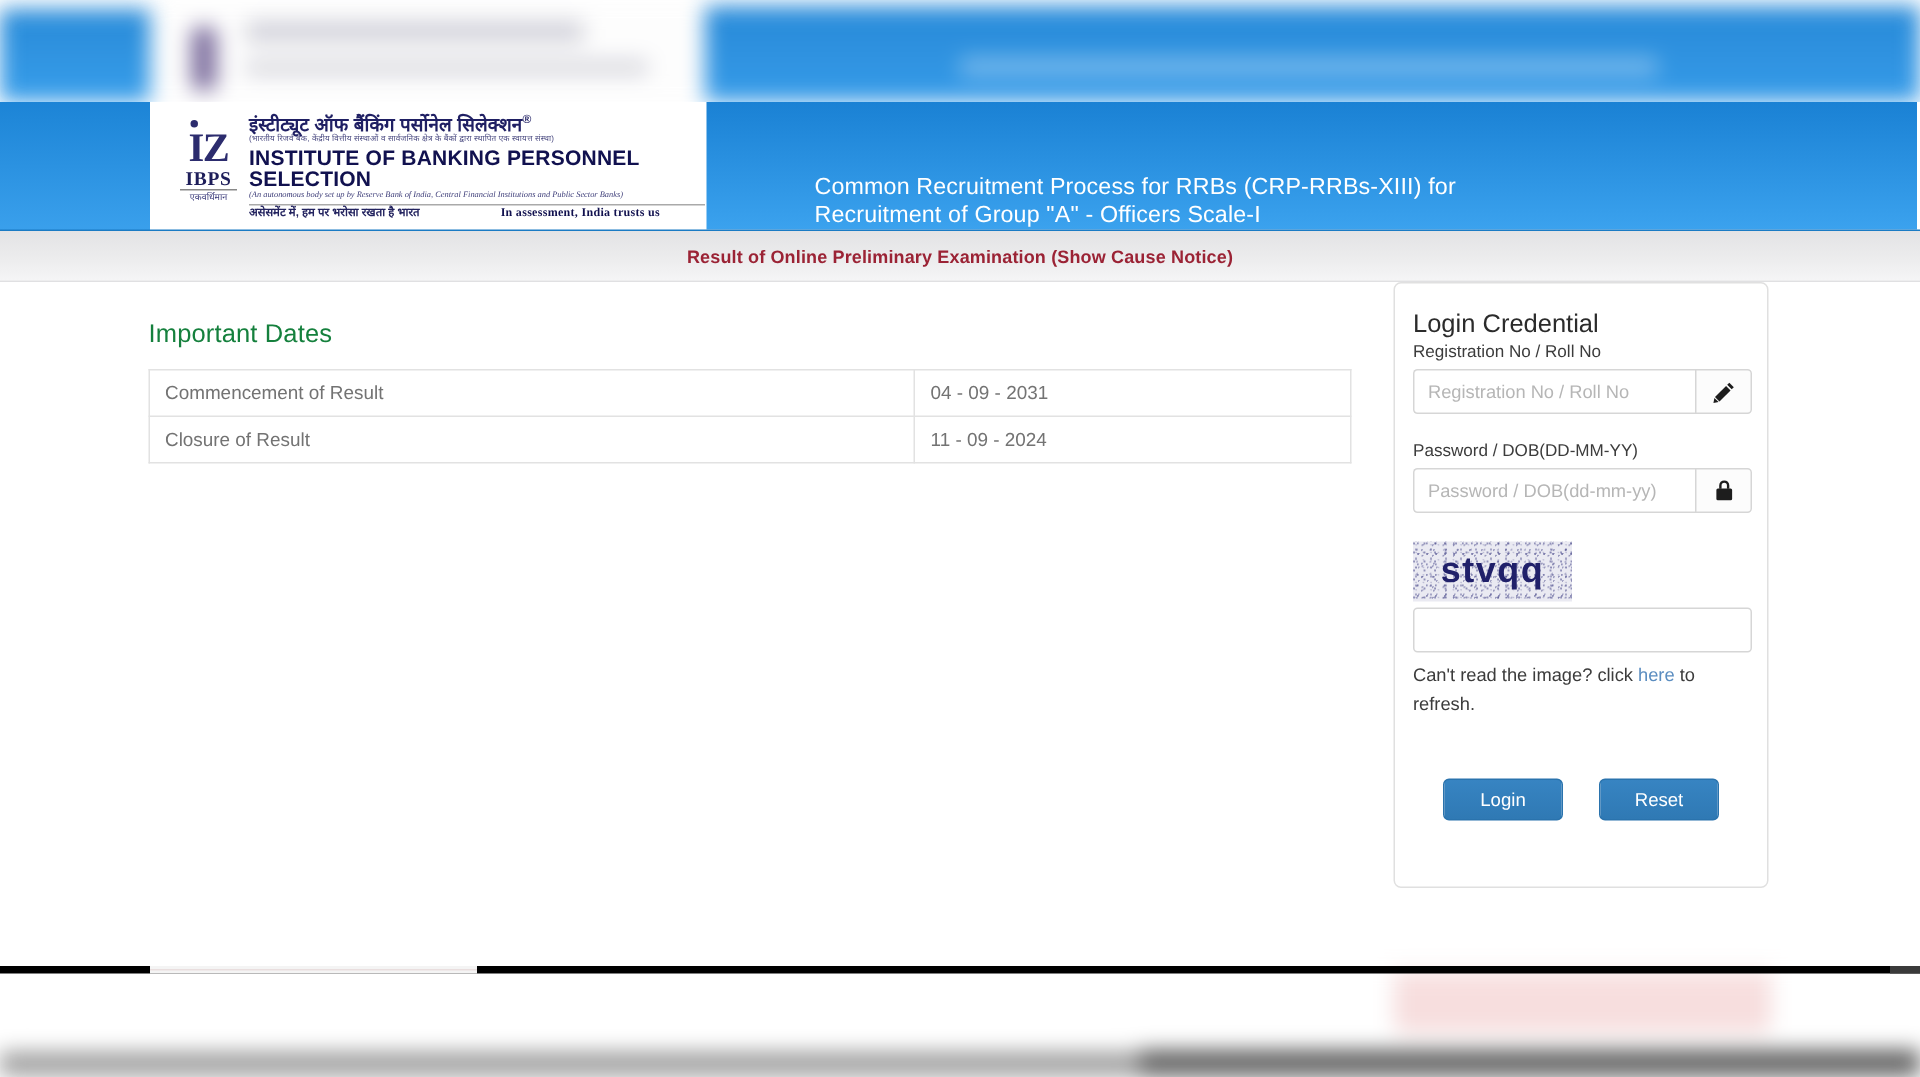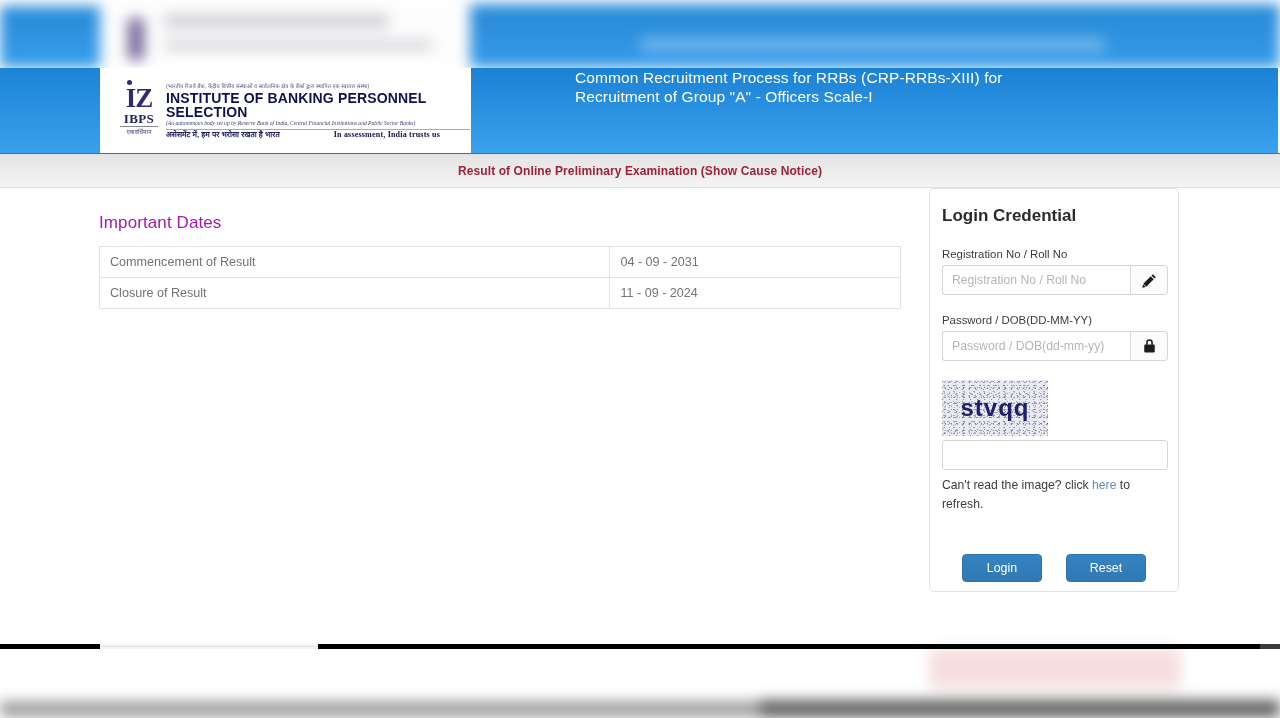--- a/index.html
+++ b/index.html
@@ -144,22 +144,22 @@
     background: #ffffff;
     display: flex;
     align-items: center;
     padding-left: 20px;
   }
   .hdr-blue-right {
     position: absolute; left: 471px; top: 0;
     width: 807px; height: 85px;
     background: linear-gradient(180deg, #1a81d4 0%, #3ba2ee 100%);
     display: flex;
-    align-items: flex-start;
-    padding-left: 104px;
+    align-items: flex-end;
+    padding-left: 72px;
   }
   .hdr-title {
     color: #ffffff;
     font-size: 15.5px;
     line-height: 19px;
     font-weight: 400;
     letter-spacing: .1px;
     max-width: 480px;
   }
   .hdr-underline {
@@ -274,21 +274,21 @@
     background: #ffffff;
   }
 
   .left-col {
     position: absolute;
     left: 99px; top: 25px;
     width: 802px;
   }
   .section-title {
     font-size: 17px;
-    color: #a21caf;
+    color: #15803d;
     font-weight: 400;
     margin-bottom: 13px;
     letter-spacing: .1px;
   }
   table.dates {
     width: 802px;
     border-collapse: collapse;
     border: 1px solid #dedede;
     background: #fff;
   }
@@ -309,22 +309,22 @@
     width: 250px;
     height: 404px;
     border: 1px solid #e0e0e0;
     border-radius: 5px;
     background: #ffffff;
     padding: 17px 12px 0 12px;
   }
   .login-title {
     font-size: 17px;
     color: #2b2b2b;
-    font-weight: 700;
-    margin-bottom: 22px;
+    font-weight: 400;
+    margin-bottom: 3px;
   }
   .field-label {
     font-size: 11.4px;
     color: #3c3c3c;
     margin-bottom: 5px;
   }
   .input-row {
     display: flex;
     width: 226px;
     height: 30px;
@@ -351,21 +351,21 @@
     border-radius: 0 3px 3px 0;
     background: #fcfcfc;
     display: flex;
     align-items: center;
     justify-content: center;
   }
   .input-addon svg { display: block; }
 
   .captcha-img {
     width: 106px;
-    height: 56px;
+    height: 40px;
     margin-bottom: 4px;
     position: relative;
     overflow: hidden;
     background:
       radial-gradient(circle at 12% 22%, rgba(60,60,130,.55) 0 .6px, transparent .7px),
       radial-gradient(circle at 30% 70%, rgba(60,60,130,.45) 0 .6px, transparent .7px),
       radial-gradient(circle at 52% 18%, rgba(60,60,130,.5) 0 .6px, transparent .7px),
       radial-gradient(circle at 74% 62%, rgba(60,60,130,.45) 0 .6px, transparent .7px),
       radial-gradient(circle at 88% 34%, rgba(60,60,130,.5) 0 .6px, transparent .7px),
       radial-gradient(circle at 20% 88%, rgba(60,60,130,.4) 0 .6px, transparent .7px),
@@ -449,20 +449,23 @@
       <div class="hdr-blue-left"></div>
 
       <div class="hdr-logo-panel">
         <div class="logo-wrap">
           <div class="logo-mark">
             <div class="logo-glyph">IZ</div>
             <div class="logo-ibps">IBPS</div>
             <div class="logo-ibps-sub">एकवर्धिमान</div>
           </div>
           <div class="logo-text">
+            <div class="logo-hin">
+              <span>इंस्टीट्यूट ऑफ बैंकिंग पर्सोनेल सिलेक्शन</span><sup>®</sup>
+            </div>
             <div class="logo-hin-sub">(भारतीय रिजर्व बैंक, केंद्रीय वित्तीय संस्थाओं व सार्वजनिक क्षेत्र के बैंकों द्वारा स्थापित एक स्वायत्त संस्था)</div>
             <div class="logo-eng">INSTITUTE OF BANKING PERSONNEL SELECTION</div>
             <div class="logo-eng-sub">(An autonomous body set up by Reserve Bank of India, Central Financial Institutions and Public Sector Banks)</div>
             <div class="logo-foot">
               <div class="logo-foot-hin">असेसमेंट में, हम पर भरोसा रखता है भारत</div>
               <div class="logo-foot-eng">In assessment, India trusts us</div>
             </div>
           </div>
         </div>
       </div>

